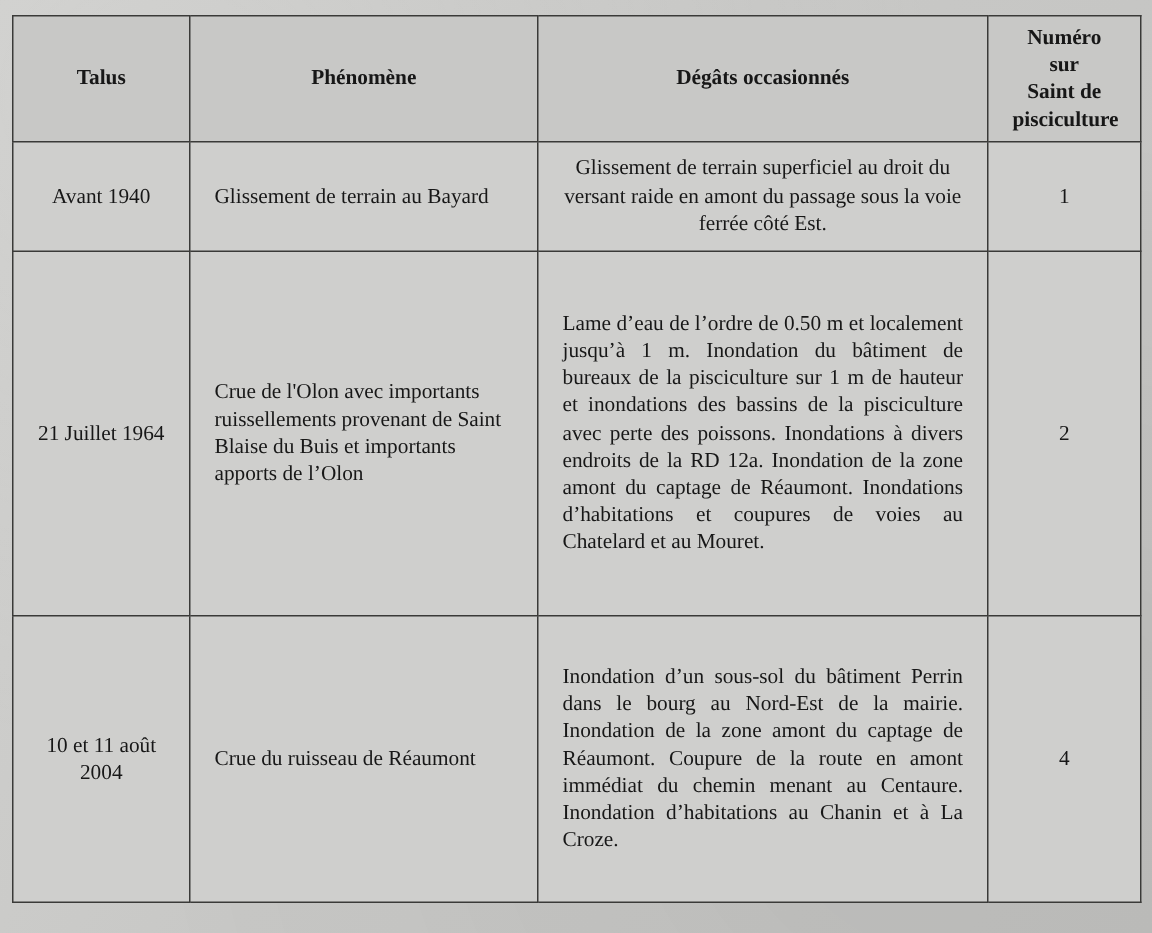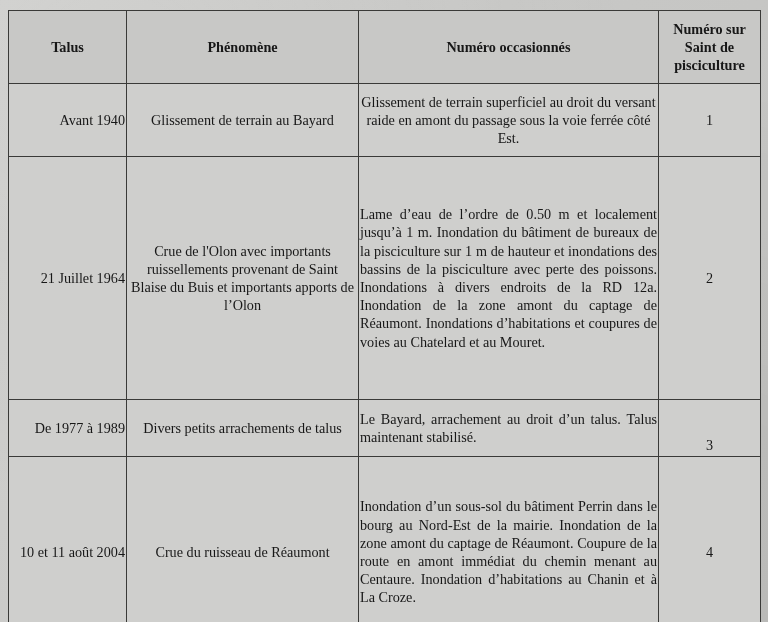--- a/index.html
+++ b/index.html
@@ -36,43 +36,43 @@
     top: 10px;
     width: 752px;
     border-collapse: collapse;
     table-layout: fixed;
     background: #cfcfcd;
   }
   table.doc-table td, table.doc-table th {
     border: 1px solid #3a3a38;
     color: #171717;
     vertical-align: middle;
-    padding: 5px 1px;
+    padding: 5px 16px;
     font-size: 14.2px;
     line-height: 1.28;
   }
   thead th {
     font-weight: bold;
     text-align: center;
     font-size: 14.6px;
     padding: 7px 6px;
     height: 62px;
     background: #c8c8c6;
   }
   .col-date   { width: 118px; }
   .col-phen   { width: 232px; }
   .col-deg    { width: 300px; }
   .col-num    { width: 102px; }
 
   td.c-date {
-    text-align: right;
+    text-align: center;
     font-size: 14.4px;
   }
   td.c-phen {
-    text-align: center;
+    text-align: left;
     font-size: 14.4px;
   }
   td.c-deg {
     text-align: justify;
     text-align-last: left;
     font-size: 14.3px;
     line-height: 1.42;
     padding: 7px 9px 7px 8px;
   }
   td.c-deg.centered {
@@ -101,47 +101,41 @@
     <colgroup>
       <col class="col-date">
       <col class="col-phen">
       <col class="col-deg">
       <col class="col-num">
     </colgroup>
     <thead>
       <tr>
         <th>Talus</th>
         <th>Phénomène</th>
-        <th>Numéro occasionnés</th>
+        <th>Dégâts occasionnés</th>
         <th>
           <span>Numéro sur</span><br>
           <span>Saint de</span><br>
           <span>pisciculture</span>
         </th>
       </tr>
     </thead>
     <tbody>
       <tr class="r-1">
         <td class="c-date">Avant 1940</td>
         <td class="c-phen">Glissement de terrain au Bayard</td>
         <td class="c-deg centered">Glissement de terrain superficiel au droit du versant raide en amont du passage sous la voie ferrée côté Est.</td>
         <td class="c-num">1</td>
       </tr>
       <tr class="r-2">
         <td class="c-date">21 Juillet 1964</td>
         <td class="c-phen">Crue de l'Olon avec importants ruissellements provenant de Saint Blaise du Buis et importants apports de l’Olon</td>
         <td class="c-deg">Lame d’eau de l’ordre de 0.50 m et localement jusqu’à 1 m. Inondation du bâtiment de bureaux de la pisciculture sur 1 m de hauteur et inondations des bassins de la pisciculture avec perte des poissons. Inondations à divers endroits de la RD 12a. Inondation de la zone amont du captage de Réaumont. Inondations d’habitations et coupures de voies au Chatelard et au Mouret.</td>
         <td class="c-num">2</td>
       </tr>
-      <tr class="r-3">
-        <td class="c-date">De 1977 à 1989</td>
-        <td class="c-phen">Divers petits arrachements de talus</td>
-        <td class="c-deg">Le Bayard, arrachement au droit d’un talus. Talus maintenant stabilisé.</td>
-        <td class="c-num">3</td>
-      </tr>
       <tr class="r-4">
         <td class="c-date">10 et 11 août 2004</td>
         <td class="c-phen">Crue du ruisseau de Réaumont</td>
         <td class="c-deg">Inondation d’un sous-sol du bâtiment Perrin dans le bourg au Nord-Est de la mairie. Inondation de la zone amont du captage de Réaumont. Coupure de la route en amont immédiat du chemin menant au Centaure. Inondation d’habitations au Chanin et à La Croze.</td>
         <td class="c-num">4</td>
       </tr>
     </tbody>
   </table>
 </div>
 

